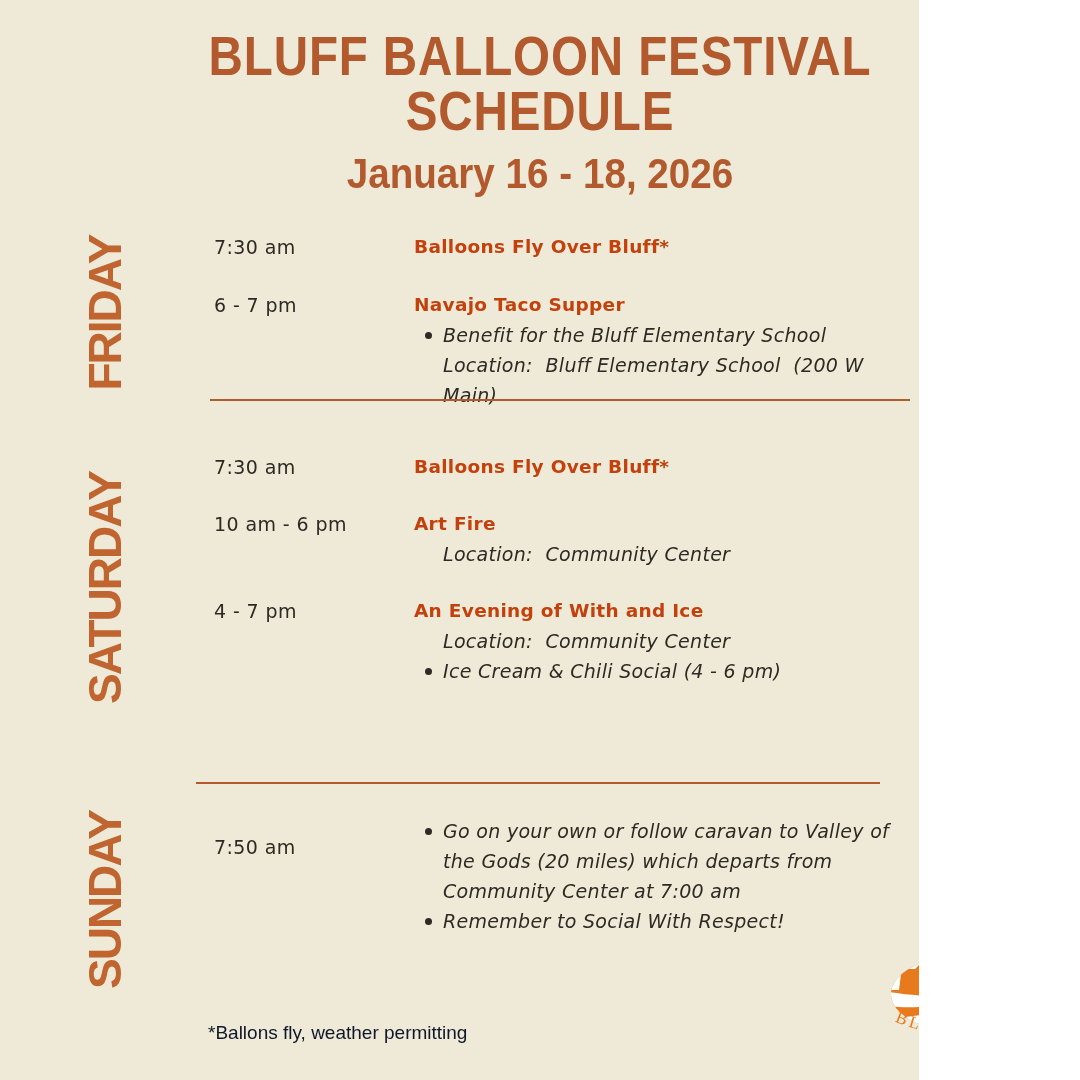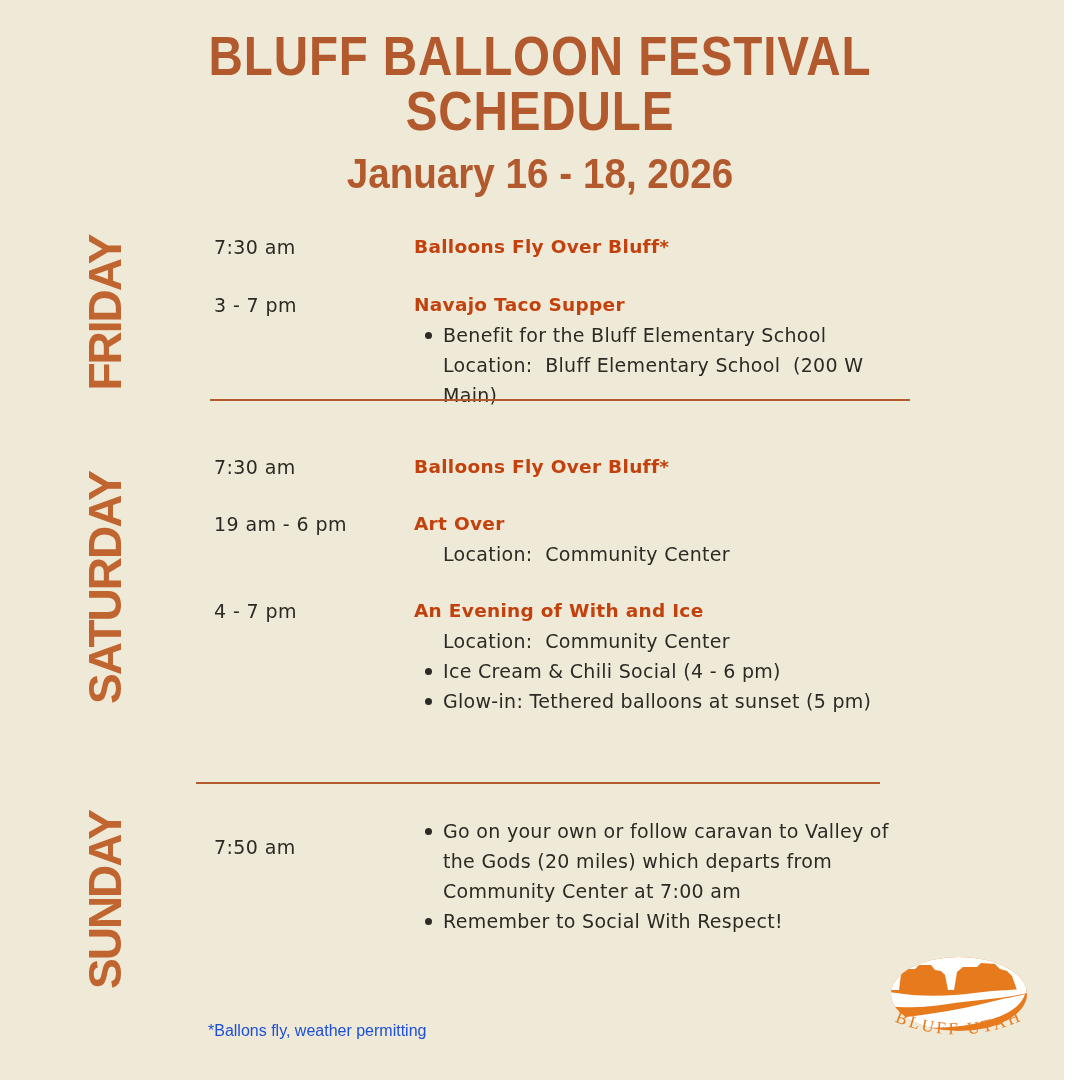--- a/index.html
+++ b/index.html
@@ -1,18 +1,18 @@
 <!DOCTYPE html>
 <html style="--background: #efe9d7; --rust: #b2592d; --day_orange: #c06430; --logo_orange: #e87a1e; --text: #2d2a24;"><head>
 <meta charset="utf-8">
 <style>
   html, body { margin: 0; padding: 0; }
   .poster {
     position: relative;
-    width: 1064px;
+    width: 919px;
     height: 1080px;
     background: var(--background, #efe9d7);
     font-family: "DejaVu Sans", sans-serif;
     color: var(--text, #2d2a24);
     overflow: hidden;
   }
   
   .title-block {
     position: absolute;
     top: 28px;
@@ -75,20 +75,21 @@
   }
   
   .details {
     position: absolute;
     left: 410px;
     width: 505px;
     font-size: 19px;
     line-height: 30px;
     letter-spacing: 0.3px;
     color: #2d2a24;
+    font-style: italic;
   }
   .detail-line { position: relative; padding-left: 33px; white-space: pre-wrap; }
   .detail-line.bullet::before {
     content: "";
     position: absolute;
     left: 15px;
     top: 12px;
     width: 7px;
     height: 7px;
     border-radius: 50%;
@@ -97,22 +98,22 @@
   
   .divider { position: absolute; height: 2px; background: var(--rust, #b2592d); }
   .divider.one { top: 399px; left: 210px; width: 700px; }
   .divider.two { top: 782px; left: 196px; width: 684px; }
   
   .footnote {
     position: absolute;
     top: 1022px;
     left: 208px;
     font-family: "Liberation Sans", sans-serif;
-    font-size: 16px;
-    color: #1d4ed8;
+    font-size: 19px;
+    color: #0f172a;
   }
   
   .logo { position: absolute; left: 853px; top: 948px; }
   .logo-arc-text {
     font-family: "Liberation Serif", serif;
     font-size: 17px;
     letter-spacing: 3px;
     fill: var(--logo_orange, #e87a1e);
   }
 </style>
@@ -129,49 +130,48 @@
 
   <div class="day-label friday">FRIDAY</div>
   <div class="day-label saturday">SATURDAY</div>
   <div class="day-label sunday">SUNDAY</div>
 
   <div class="event-row" style="top:236px">
     <span class="event-time">7:30 am</span>
     <span class="event-title">Balloons Fly Over Bluff*</span>
   </div>
   <div class="event-row" style="top:294px">
-    <span class="event-time">3 - 7 pm</span>
+    <span class="event-time">6 - 7 pm</span>
     <span class="event-title">Navajo Taco Supper</span>
   </div>
   <div class="details" style="top:320px">
     <div class="detail-line bullet">Benefit for the Bluff Elementary School</div>
     <div class="detail-line plain">Location:  Bluff Elementary School  (200 W Main)</div>
   </div>
 
   <div class="divider one"></div>
 
   <div class="event-row" style="top:456px">
     <span class="event-time">7:30 am</span>
     <span class="event-title">Balloons Fly Over Bluff*</span>
   </div>
   <div class="event-row" style="top:513px">
-    <span class="event-time">19 am - 6 pm</span>
-    <span class="event-title">Art Over</span>
+    <span class="event-time">10 am - 6 pm</span>
+    <span class="event-title">Art Fire</span>
   </div>
   <div class="details" style="top:539px">
     <div class="detail-line plain">Location:  Community Center</div>
   </div>
   <div class="event-row" style="top:600px">
     <span class="event-time">4 - 7 pm</span>
     <span class="event-title">An Evening of With and Ice</span>
   </div>
   <div class="details" style="top:626px">
     <div class="detail-line plain">Location:  Community Center</div>
     <div class="detail-line bullet">Ice Cream &amp; Chili Social (4 - 6 pm)</div>
-    <div class="detail-line bullet">Glow-in: Tethered balloons at sunset (5 pm)</div>
   </div>
 
   <div class="divider two"></div>
 
   <div class="event-row" style="top:836px">
     <span class="event-time">7:50 am</span>
   </div>
   <div class="details" style="top:816px">
     <div class="detail-line bullet">Go on your own or follow caravan to Valley of the Gods (20 miles) which departs from Community Center at 7:00 am</div>
     <div class="detail-line bullet">Remember to Social With Respect!</div>

